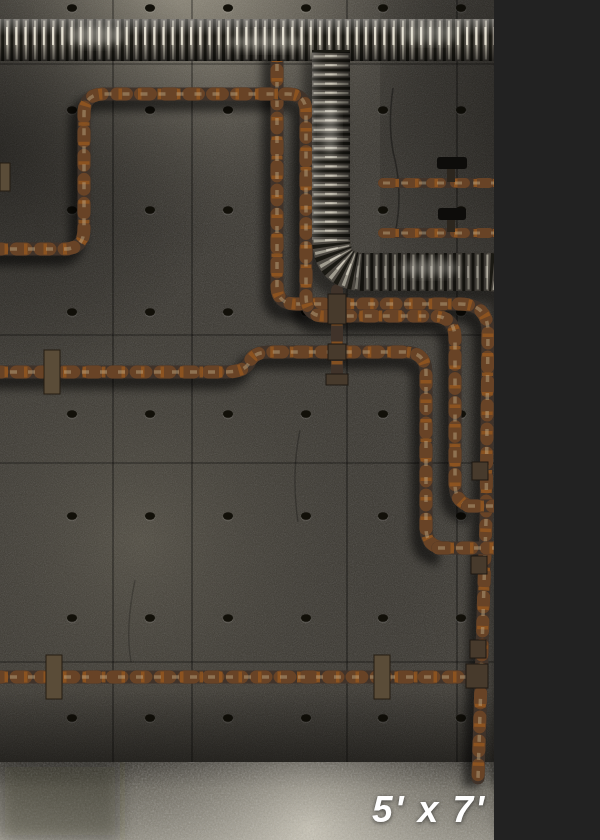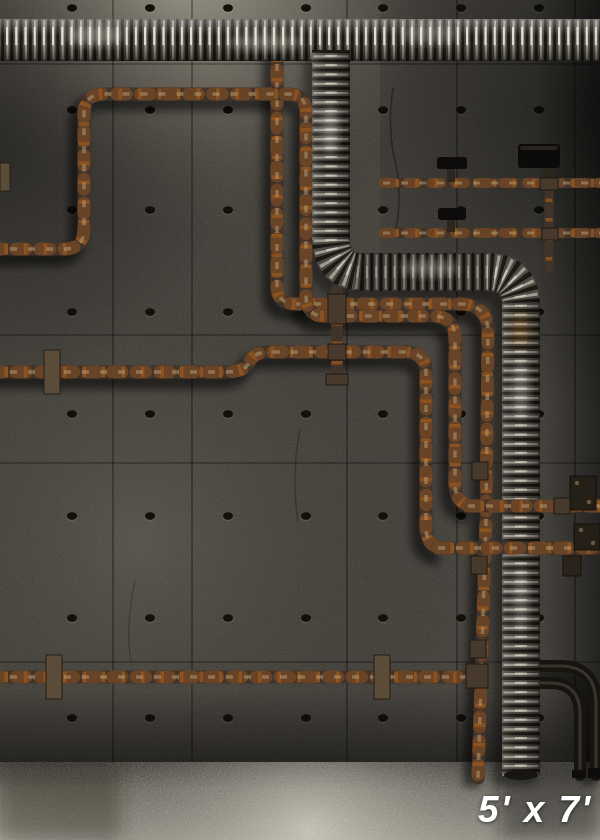--- a/index.html
+++ b/index.html
@@ -1,16 +1,16 @@
 <!DOCTYPE html>
 <html style="--wall-base: #3f3c36; --wall-shadow: #1c1b18; --wall-highlight: #6a665a; --floor-base: #94907f; --floor-highlight: #b8b4a8; --duct-metal: #4e4a43; --duct-specular: #efeadb; --rust-pipe: #95581f; --rust-pipe-dark: #40332a; --dark-pipe: #16140f; --label-text: #ffffff;"><head>
 <meta charset="utf-8">
 <style>
   html,body{margin:0;padding:0;background:#222;}
-  .scene{position:relative;width:600px;height:840px;overflow:hidden;background:#34322d;
+  .scene{position:relative;width:494px;height:840px;overflow:hidden;background:#34322d;
          font-family:"Liberation Sans",sans-serif;}
   svg{display:block;}
   
   .rp1{fill:none;stroke:var(--rust-pipe-dark,#40332a);stroke-width:13;stroke-linecap:round;stroke-linejoin:round}
   .rp2{fill:none;stroke:#6d4526;stroke-width:13;stroke-dasharray:10 14;opacity:.9;stroke-linecap:round;stroke-linejoin:round}
   .rp3{fill:none;stroke:var(--rust-pipe,#95581f);stroke-width:11;stroke-dasharray:3.5 16;stroke-dashoffset:7;opacity:.8;stroke-linejoin:round}
   .rp4{fill:none;stroke:#c9b896;stroke-width:3.5;stroke-dasharray:7 11;opacity:.4;stroke-linejoin:round}
   
   .db{fill:none;stroke:var(--duct-metal,#4e4a43);stroke-linejoin:round}
   .dd{fill:none;stroke:#0e0c08;stroke-dasharray:3 6.2;opacity:.8;stroke-linejoin:round}

